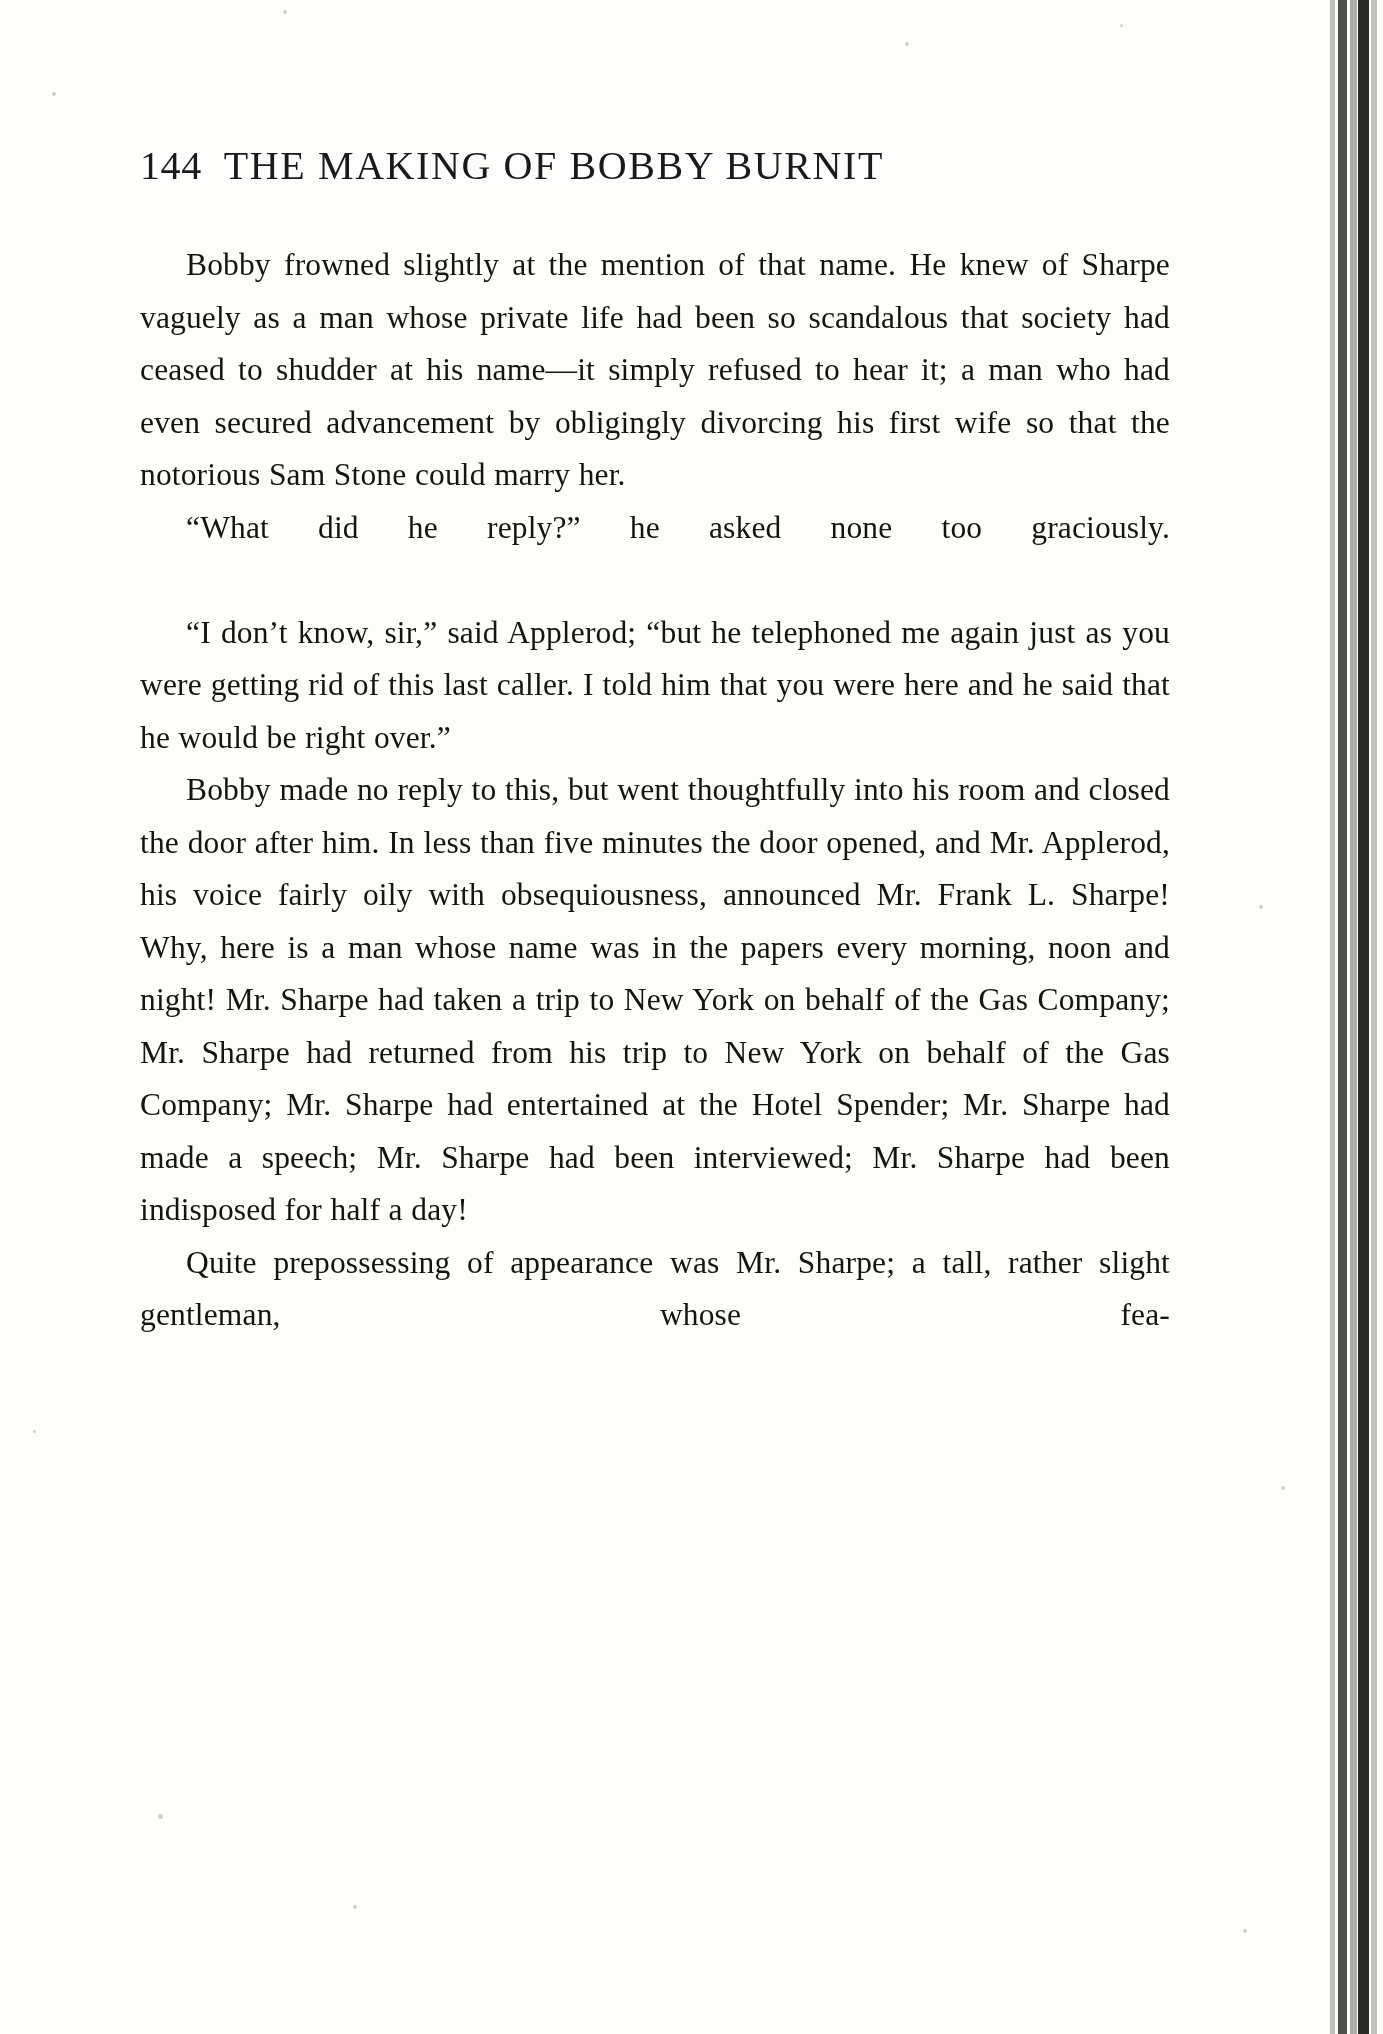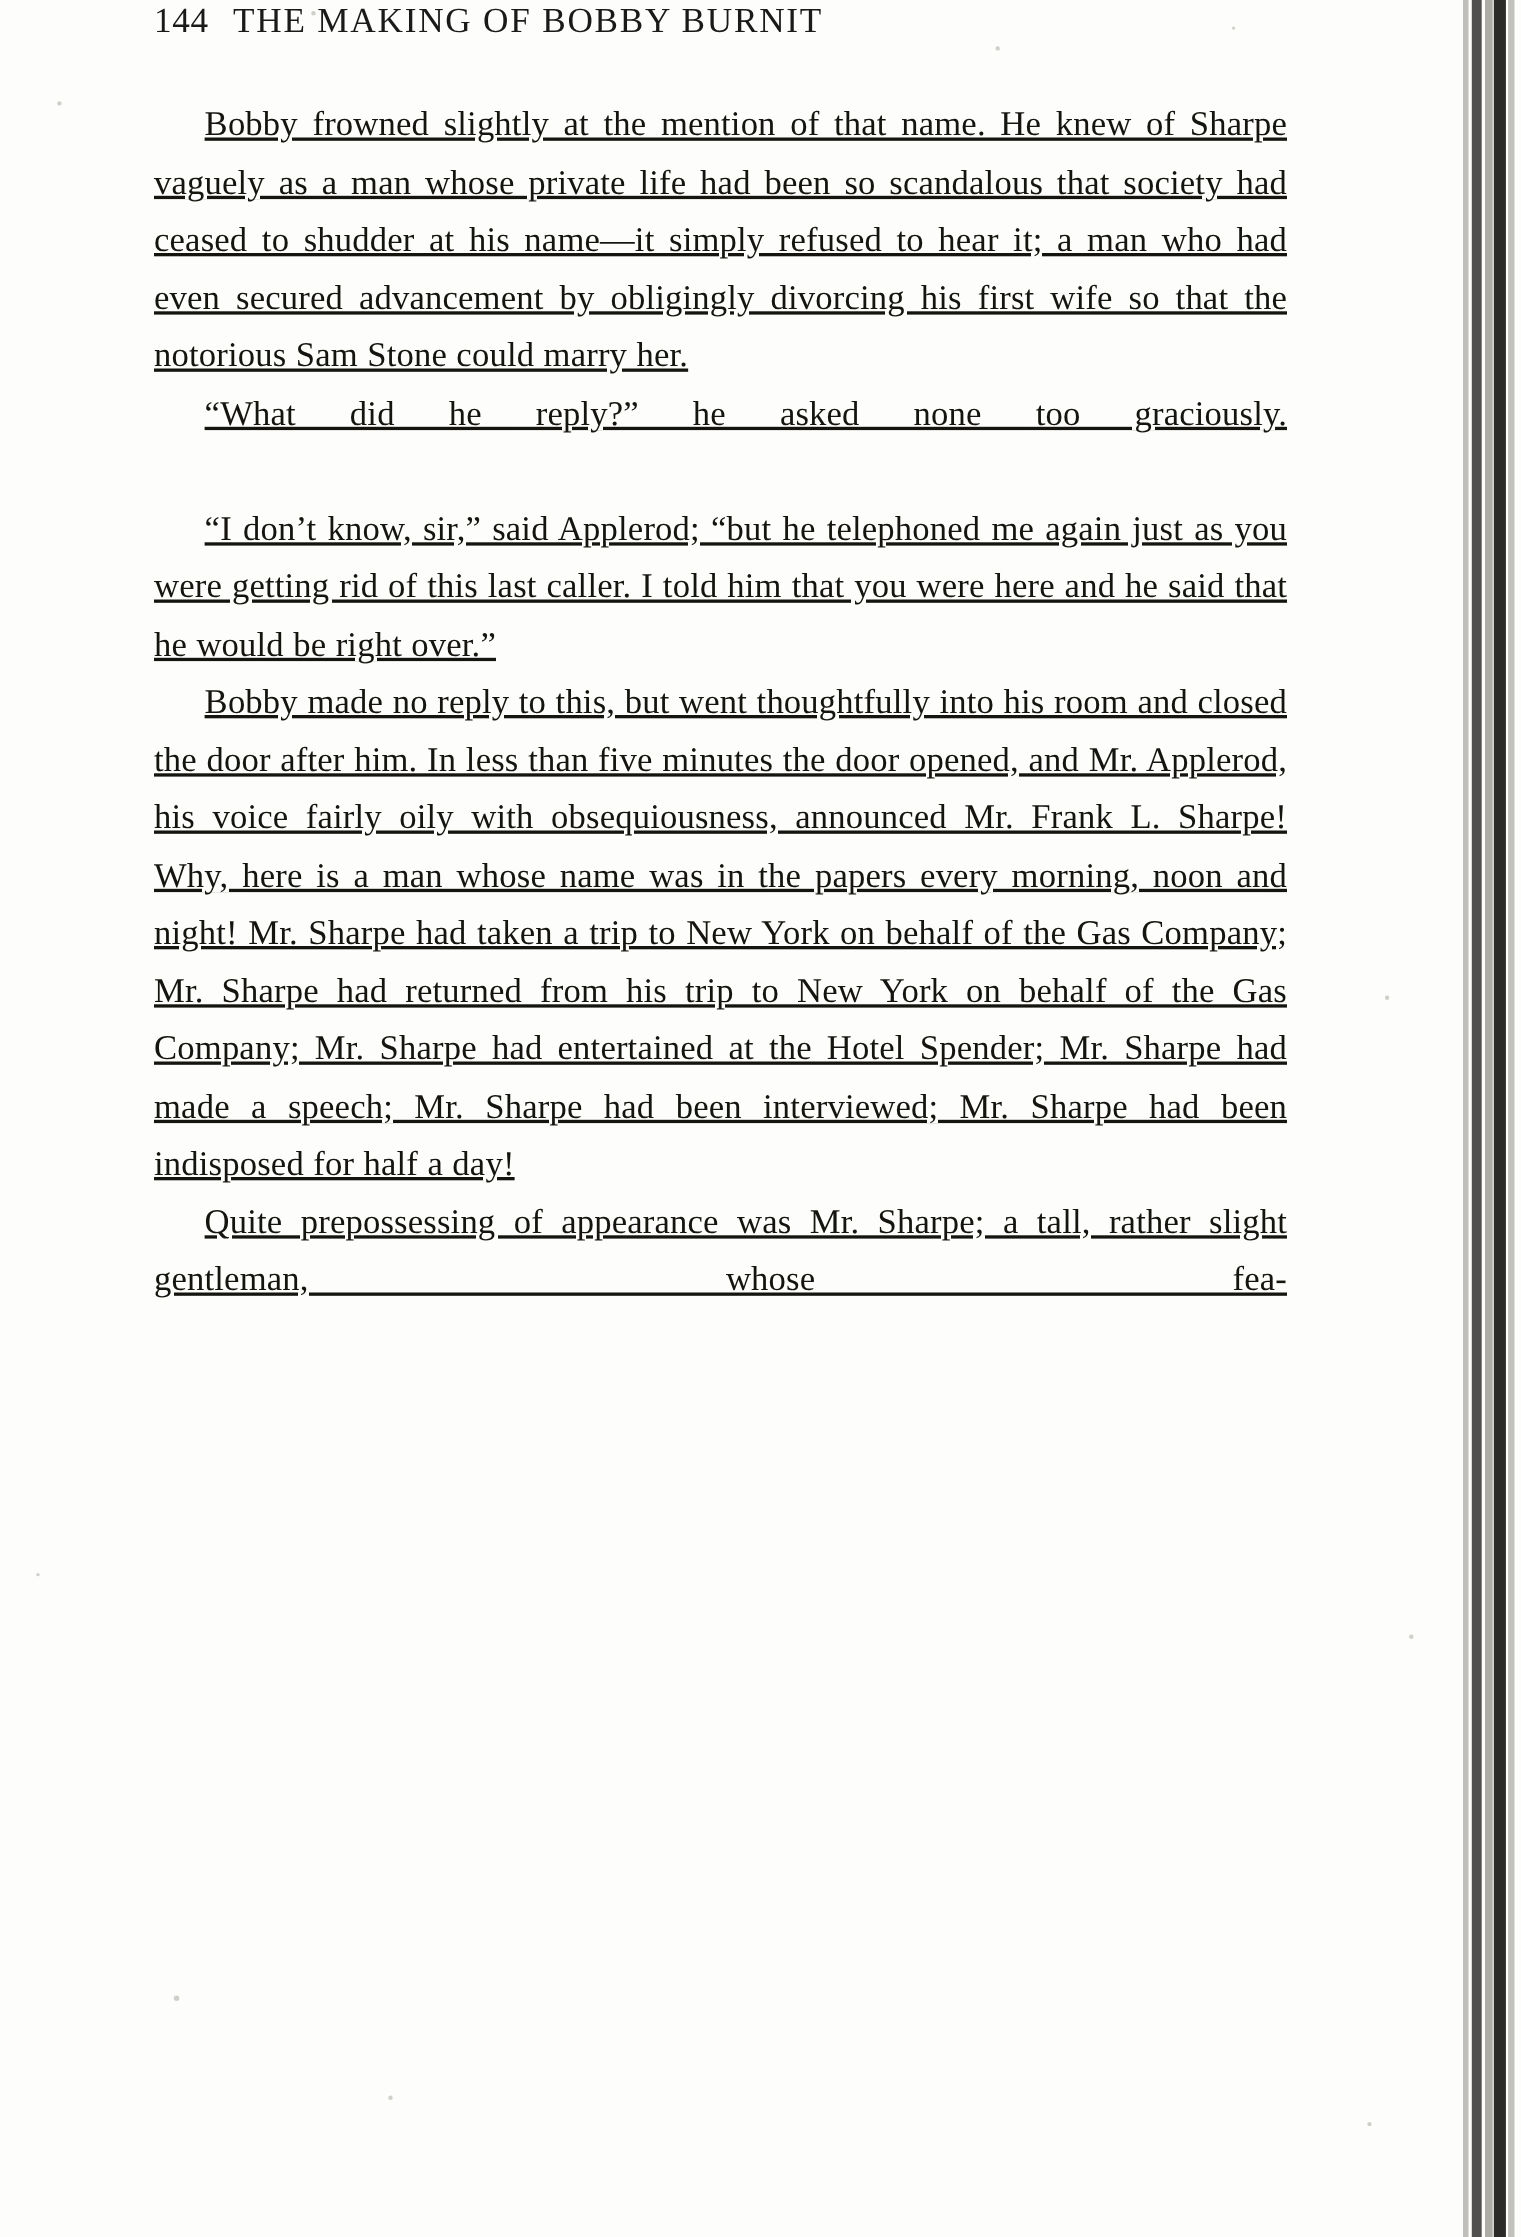--- a/index.html
+++ b/index.html
@@ -53,41 +53,41 @@
   .gutter .b6 { right: 0;    width: 6px;  background: #fdfdfb; }
 
   .text-column {
     position: absolute;
     left: 140px;
     top: 0;
     width: 1030px;
   }
 
   .page-header {
+    margin-top: 142px;
     margin-bottom: 50px;
-    font-size: 32px;
+    font-size: 40px;
     letter-spacing: 0.6px;
     white-space: nowrap;
   }
   .page-header .folio {
     margin-right: 22px;
   }
   .page-header .running-title {
     letter-spacing: 1.6px;
   }
 
   .body-text p {
     margin: 0;
     font-size: 31.5px;
     line-height: 52.5px;
     text-align: justify;
     text-indent: 46px;
     letter-spacing: 0.15px;
     word-spacing: 0.5px;
-    text-decoration: underline;
   }
   .body-text p.last-line-left::after {
     content: "";
     display: inline-block;
     width: 100%;
   }
 
   
   .body-text { color: #15140f; }
 </style>

